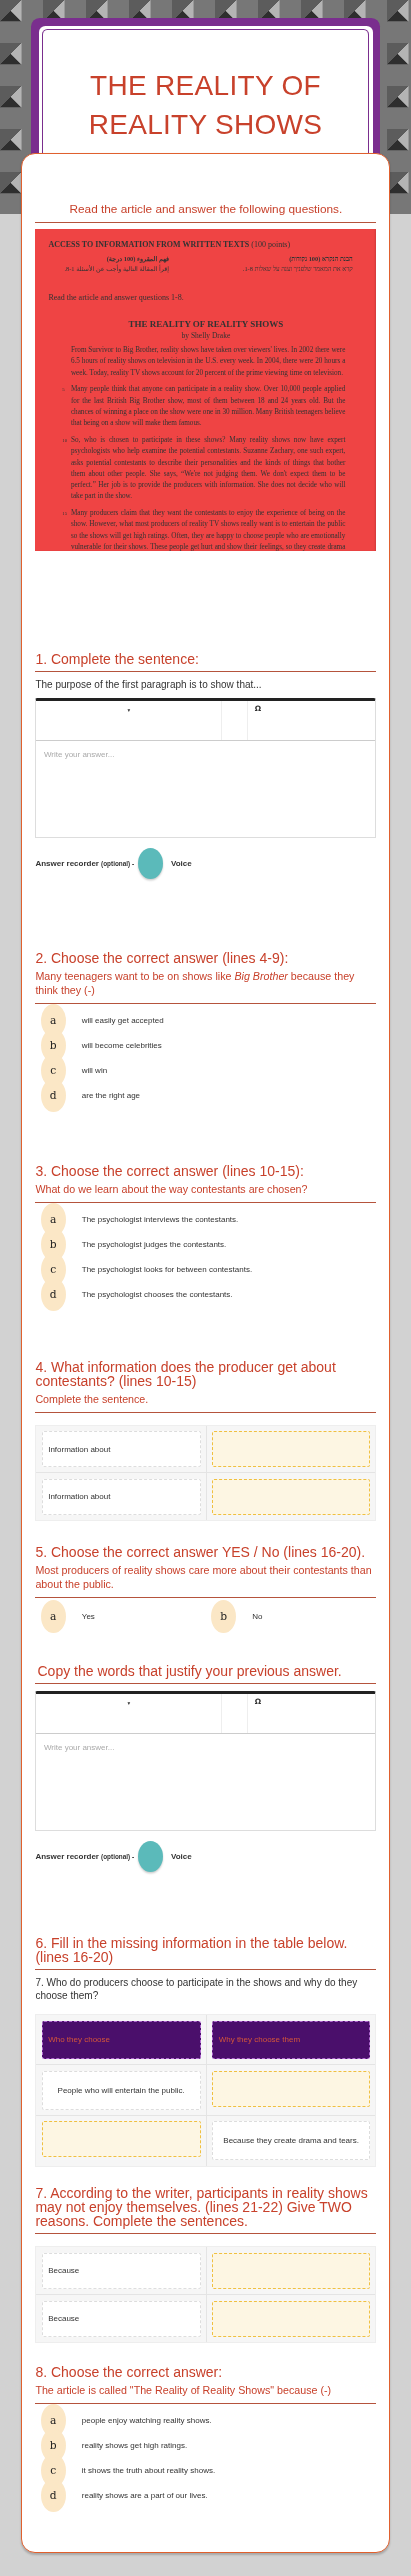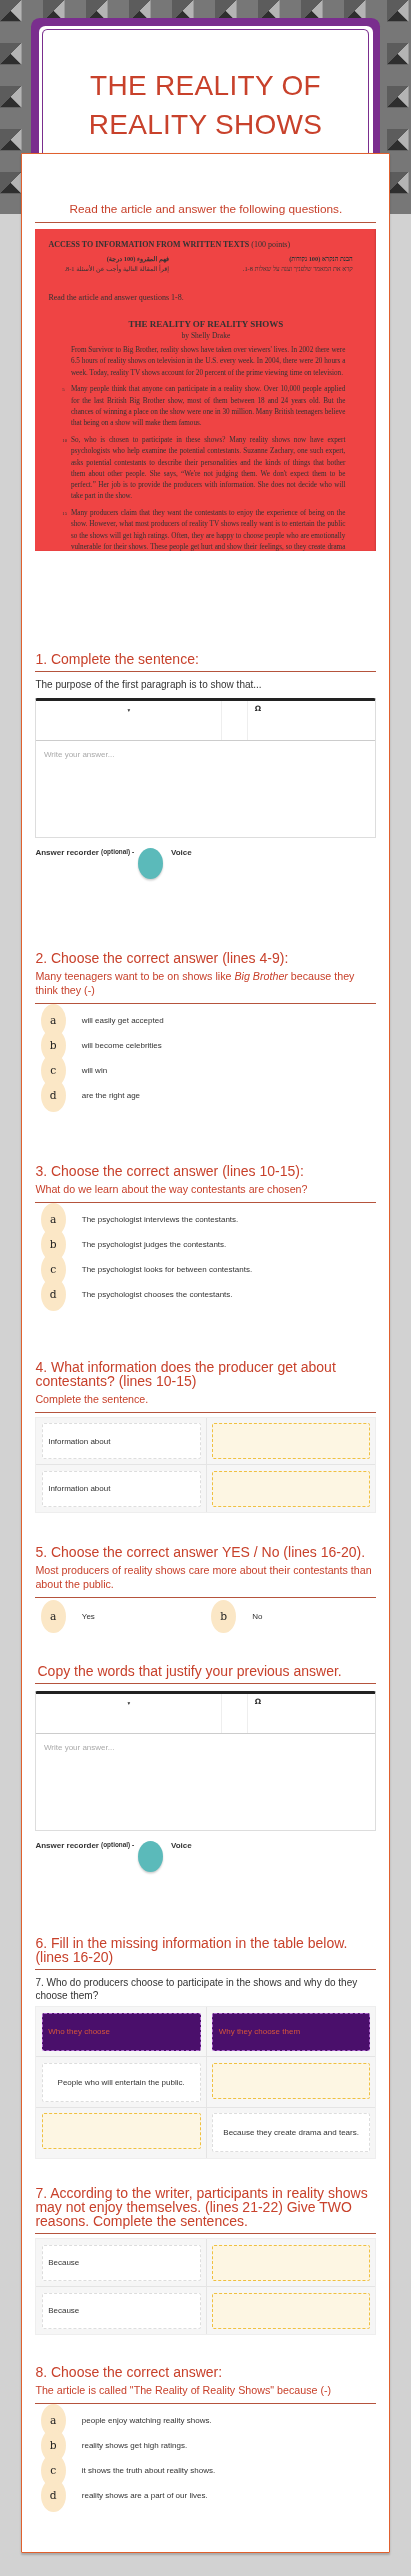--- a/index.html
+++ b/index.html
@@ -37,21 +37,21 @@
     height: 100%; display: flex; align-items: flex-start; justify-content: center;
     padding-top: 36px;
   }
   .page-title {
     font-family: "Liberation Sans", sans-serif;
     color: #c8412b; font-size: 28px; line-height: 39px; text-align: center;
     font-weight: normal; letter-spacing: 0.3px;
   }
   .main-card {
     position: absolute; left: 21.4px; top: 153px; width: 369px; height: 2400px;
-    background: #fff; border: 1.6px solid #e0602e; border-radius: 1px;
+    background: #fff; border: 1.6px solid #e0602e; border-radius: 14px;
     box-shadow: 0 1.6px 2.1px rgba(0,0,0,0.2);
   }
   .inner { position: absolute; left: 13px; right: 13px; }
   .instructions {
     top: 48px; text-align: center; color: #c8412b;
     font-family: "Liberation Sans", sans-serif; font-size: 11.8px;
     padding-bottom: 6.4px; border-bottom: 1.1px solid #b5533c;
   }
   .article {
     top: 75px; height: 322px; background: #ef4444;
@@ -73,30 +73,30 @@
   }
   .q-sub { color: #c8412b; font-family: "Liberation Sans", sans-serif; font-size: 10.7px; line-height: 14px; margin-top: 4.3px; }
   .q-rule { border-bottom: 1.1px solid #b5533c; margin-top: 5.4px; }
   .q-prompt { font-size: 10px; color: #333; margin-top: 6px; line-height: 13px; font-family: "Liberation Sans", sans-serif; }
   .editor { margin-top: 6.4px; border: 0.5px solid #ddd; border-top: 3.2px solid #222; border-radius: 2.1px 2.1px 0 0; }
   .toolbar { height: 40px; display: flex; border-bottom: 1.1px solid #ccc; }
   .tb-select { width: 186px; display: flex; justify-content: center; padding-top: 6.4px; border-right: 0.5px solid #eee; font-size: 5.4px; }
   .tb-blank { width: 26px; border-right: 0.5px solid #eee; }
   .tb-omega { padding: 3.2px 0 0 6.4px; font-size: 7.5px; font-weight: bold; }
   .answer-area { height: 96px; padding: 9.6px 7.5px; font-size: 8px; color: #aaa; font-family: "Liberation Sans", sans-serif; }
-  .recorder { display: flex; margin-top: 10.7px; font-family: "Liberation Sans", sans-serif; font-weight: bold; font-size: 8px; color: #333; }
+  .recorder { display: flex; align-items: center; margin-top: 10.7px; font-family: "Liberation Sans", sans-serif; font-weight: bold; font-size: 8px; color: #333; }
   .recorder .opt { font-size: 6.4px; margin-left: 2.1px; }
   .rec-btn { width: 25px; height: 31px; border-radius: 50%; background: #5bbaba; margin: 0 7.5px 0 4.3px; box-shadow: 0 1.6px 2.1px rgba(0,0,0,0.2); }
   .options { margin-top: 4.3px; }
   .opt-row { display: flex; align-items: center; height: 25px; margin-left: 5.4px; }
   .opt-badge { width: 25px; height: 33px; border-radius: 50%; background: #fbe7c6; display: flex; align-items: center; justify-content: center; font-family: "DejaVu Serif", serif; font-size: 10.7px; color: #222; flex-shrink: 0; }
   .opt-text { margin-left: 16px; font-size: 8px; color: #333; font-family: "Liberation Sans", sans-serif; }
   .opt-pair { display: flex; margin-top: 6.4px; }
   .opt-pair .opt-row { width: 173px; }
-  .match-table { margin-top: 4px; background: #f6f6f6; border: 0.5px solid #eee; }
+  .match-table { margin-top: 12px; background: #f6f6f6; border: 0.5px solid #eee; }
   .mt-row { display: flex; border-bottom: 0.5px solid #e4e4e4; }
   .mt-row:last-child { border-bottom: none; }
   .mt-cell { width: 50%; padding: 5.4px; }
   .mt-cell + .mt-cell { border-left: 0.5px solid #e4e4e4; }
   .tile { height: 51px; border: 1.1px dashed #ddd; background: #fff; border-radius: 2.1px; display: flex; align-items: center; padding: 0 5.4px; font-size: 8px; color: #333; font-family: "Liberation Sans", sans-serif; }
   .tile.drop { background: #fdf6e3; border-color: #f0c040; }
   .tile.center { justify-content: center; text-align: center; line-height: 13px; }
   .tile.head { background: #4a0f6b; border-color: #b06ad0; color: #d4553a; height: 38px; }
 </style>
 </head>

